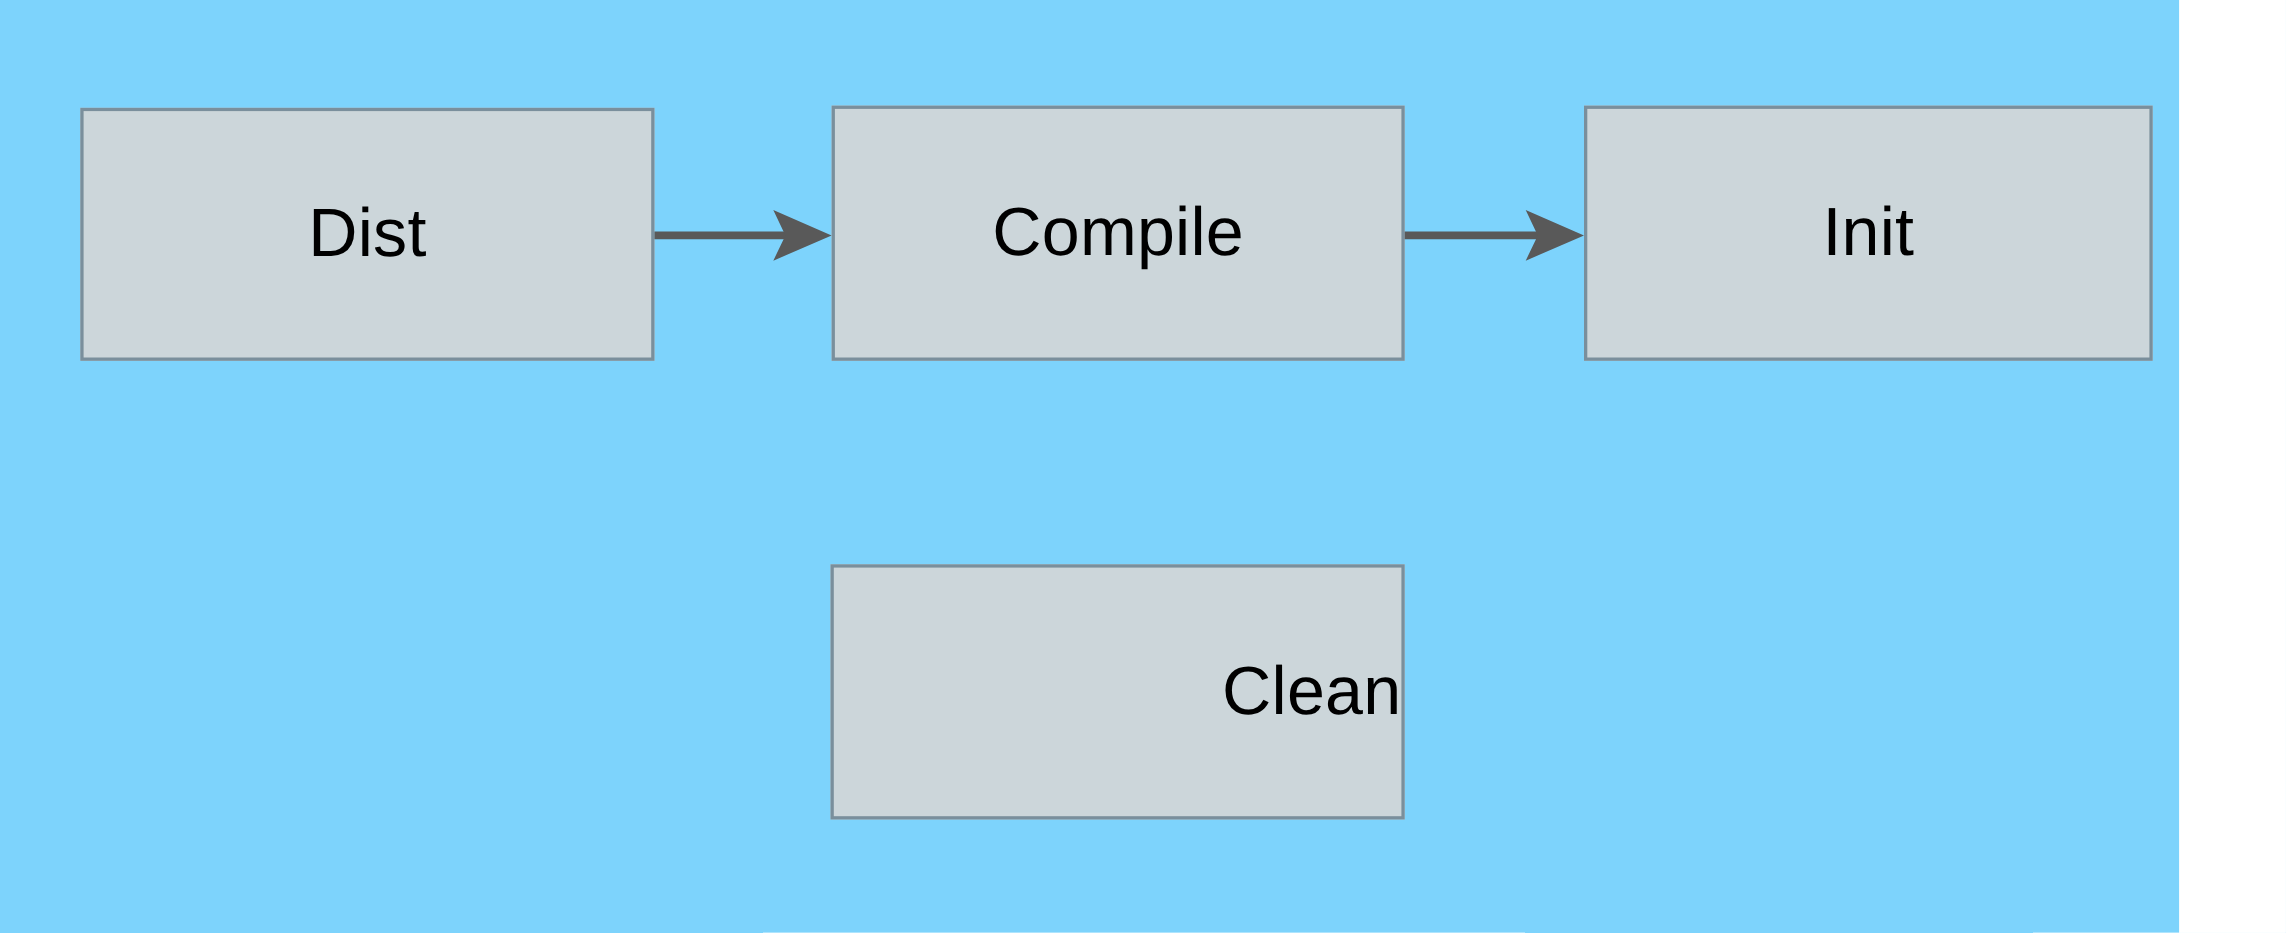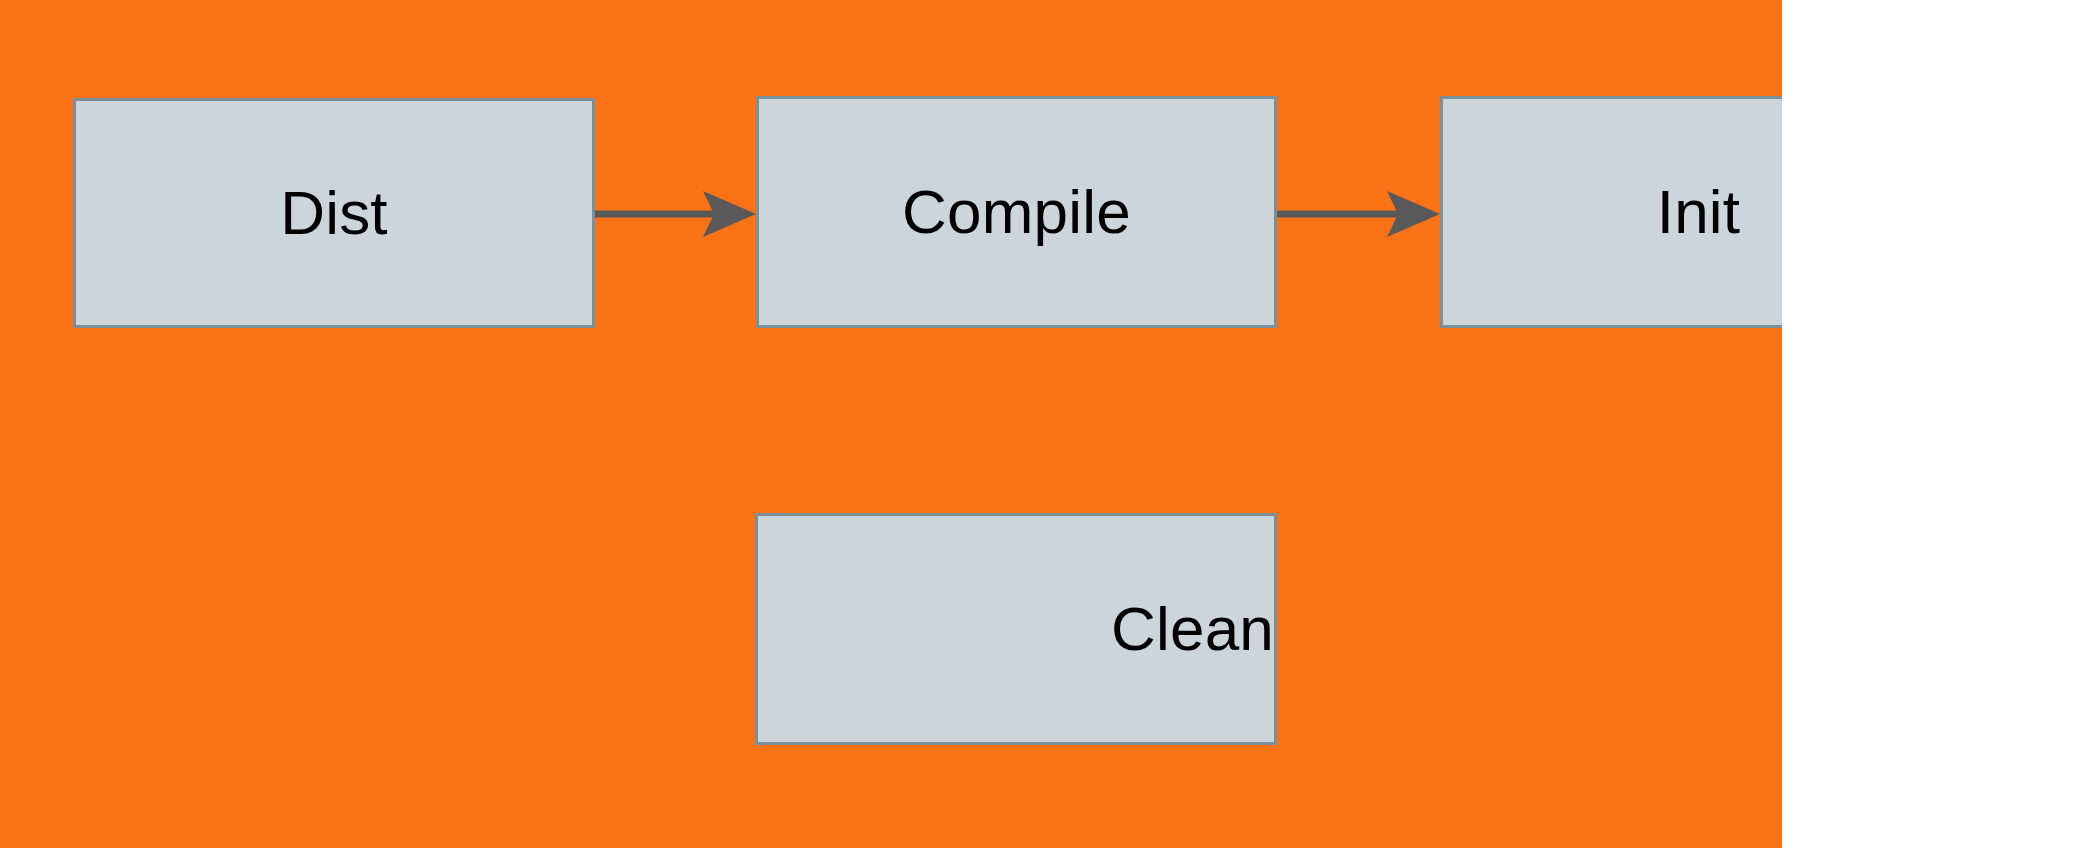--- a/index.html
+++ b/index.html
@@ -2,23 +2,23 @@
 <html><head>
 <meta charset="utf-8">
 <style>
   html, body {
     margin: 0;
     padding: 0;
     background: #ffffff;
   }
   #canvas {
     position: relative;
-    width: 1782px;
+    width: 1981px;
     height: 848px;
-    background: #f97316;
+    background: #7dd3fc;
     overflow: hidden;
     font-family: "Liberation Sans", sans-serif;
   }
   .node {
     position: absolute;
     box-sizing: border-box;
     background: #ccd6da;
     border: 3px solid #7a8f9c;
     display: flex;
     align-items: center;

